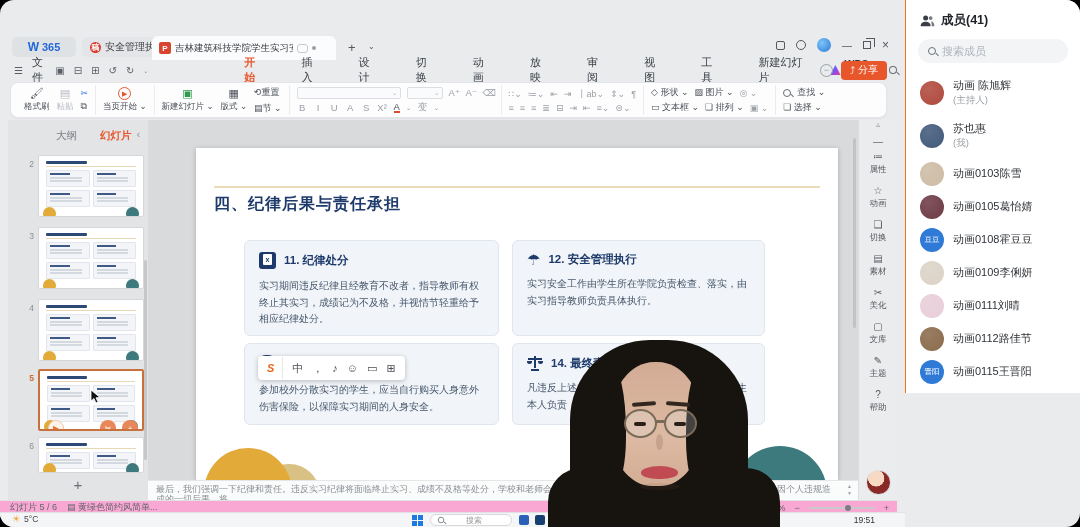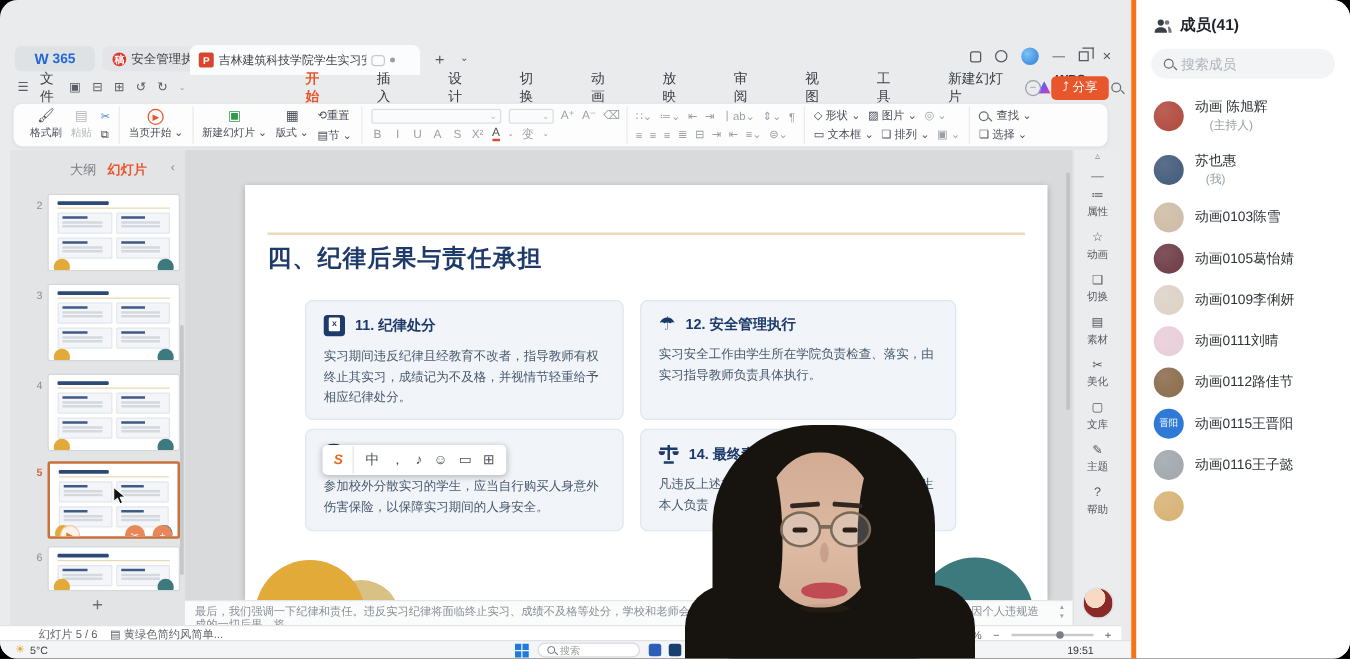--- a/index.html
+++ b/index.html
@@ -65,21 +65,21 @@
   .fmt-letter { font-size:9.5px; color:#9ba0a7; width:11px; text-align:center; }
   .fc { font-size:9.5px; color:#4a4f57; border-bottom:2px solid #d84b35; line-height:9px; }
   .para-g { font-size:9px; color:#9ba0a7; }
   .mini-caret { font-size:6px; color:#8a8f96; }
   .play-ico { width:13px; height:13px; border:1px solid #e8572c; border-radius:50%; color:#e8572c; font-size:7px; display:flex; align-items:center; justify-content:center; }
 
   
   .sidebar { position:absolute; left:8px; top:120px; width:140px; height:383px; background:#e3e4e6; overflow:hidden; }
   .sb-head { position:absolute; left:0; top:6px; width:100%; height:20px; font-size:10.5px; color:#7a7f86; }
   .sb-outline { position:absolute; left:48px; top:3px; }
-  .sb-slides { position:absolute; left:78px; top:3px; color:#e8572c; font-weight:bold; border-bottom:2px solid #e8572c; padding-bottom:18px; }
+  .sb-slides { position:absolute; left:92px; top:3px; color:#e8572c; font-weight:bold; border-bottom:2px solid #e8572c; padding-bottom:18px; }
   .sb-collapse { position:absolute; right:8px; top:3px; color:#8a8f96; font-size:10px; }
   .thumb-num { position:absolute; left:14px; width:12px; text-align:right; font-size:8.5px; color:#8a8f96; }
   .thumb { position:absolute; left:30px; width:106px; background:#fff; border:1px solid #d6d7d9; border-radius:2px; overflow:hidden; }
   .thumb.sel { border:2px solid #c9713d; }
   .thumb-num.sel { color:#d06a35; font-weight:bold; }
   .mini-pad { position:relative; width:100%; height:100%; padding:5px 7px; }
   .mini-title { width:46%; height:3px; background:#2d4a77; border-radius:1px; margin-bottom:2px; }
   .mini-tan { width:100%; height:1px; background:#e7d9b4; margin-bottom:3px; }
   .mini-grid { display:grid; grid-template-columns:1fr 1fr; gap:3px; }
   .mini-box { background:#f3f5f8; border:0.5px solid #e2e6ec; border-radius:1px; height:17px; padding:2px 3px; }
@@ -92,21 +92,21 @@
   .tb-beaut { right:26px; bottom:-7px; background:#e8885a; color:#fff; }
   .tb-add { right:4px; bottom:-7px; background:#e8885a; color:#fff; }
   .sb-plus { position:absolute; left:0; top:356px; width:100%; text-align:center; font-size:15px; color:#6a6f76; }
   .sb-scroll { position:absolute; right:1px; top:140px; width:3px; height:200px; background:#c6c7c9; border-radius:2px; }
 
   
   .canvas { position:absolute; left:148px; top:120px; width:710px; height:360px; background:#d9dadc; }
   .cv-scroll { position:absolute; right:2px; top:18px; width:3px; height:190px; background:#c2c3c5; border-radius:2px; }
   .slide { position:absolute; left:48px; top:28px; width:642px; height:332px; background:#fff; box-shadow:0 1px 5px rgba(0,0,0,0.22); overflow:hidden; }
   .tan-line { position:absolute; left:18px; top:38px; width:606px; height:2px; background:#eadcb8; }
-  .slide-title { position:absolute; left:18px; top:46px; font-size:19px; font-weight:bold; color:#1d3a6a; letter-spacing:1px; }
+  .slide-title { position:absolute; left:18px; top:46px; font-size:16px; font-weight:bold; color:#1d3a6a; letter-spacing:1px; }
   .card { position:absolute; background:#f1f4f9; border:1px solid #e0e6ee; border-radius:6px; padding:11px 14px; }
   .card-head { display:flex; align-items:center; gap:8px; margin-bottom:9px; }
   .card-title { font-size:11.5px; font-weight:bold; color:#1d3a6a; }
   .card-body { font-size:10px; color:#47586c; line-height:1.65; }
   .ic-doc { width:17px; height:17px; background:#1d3a6a; border-radius:3px; position:relative; flex:none; }
   .ic-doc::before { content:'x'; position:absolute; left:4px; top:2px; width:9px; height:11px; background:#fff; border-radius:1px; color:#1d3a6a; font-size:7px; font-weight:bold; text-align:center; line-height:11px; }
   .ic-umb { font-size:15px; color:#1d3a6a; line-height:15px; flex:none; }
   .ic-shield { width:16px; height:18px; background:#1d3a6a; border-radius:50% 50% 50% 50% / 22% 22% 62% 62%; color:#fff; font-size:10px; text-align:center; line-height:16px; flex:none; }
   .ic-scales { position:relative; width:16px; height:16px; flex:none; }
   .ic-scales .post { position:absolute; left:7px; top:1px; width:2px; height:12px; background:#1d3a6a; }
@@ -129,41 +129,41 @@
   .rail-dash { text-align:center; color:#6a6f76; font-size:10px; margin:2px 0 4px; }
   .rail-item { display:flex; flex-direction:column; align-items:center; gap:2px; margin-bottom:9px; color:#55595f; }
   .rail-item .g { font-size:10px; line-height:11px; }
   .rail-item .l { font-size:8.5px; }
   .rail-av { position:absolute; left:7px; bottom:8px; width:25px; height:25px; border-radius:50%; background:radial-gradient(circle at 40% 32%, #f7d9c4 38%, #8a2a28 40%); border:1px solid #ddd; }
 
   
   .notesbar { position:absolute; left:148px; top:480px; width:710px; height:20px; background:#fafbfb; border-top:1px solid #e5e6e8; overflow:hidden; }
   .notes-text { position:absolute; left:8px; top:3px; width:680px; height:16px; overflow:hidden; font-size:9px; line-height:10px; color:#8a8f96; }
   .notes-arrows { position:absolute; right:6px; top:2px; display:flex; flex-direction:column; gap:1px; color:#9aa0a6; font-size:5px; }
-  .statusbar { position:absolute; left:0; top:500px; width:897px; height:14px; background:#ffffff; border-top:1px solid #e2e3e5; display:flex; align-items:center; font-size:9px; color:#61656b;padding-left:21px; }
+  .statusbar { position:absolute; left:0; top:500px; width:897px; height:14px; background:#f9a8d4; border-top:1px solid #e2e3e5; display:flex; align-items:center; font-size:9px; color:#61656b; }
   .st-left { display:flex; align-items:center; gap:10px; padding-left:10px; }
   .st-right { position:absolute; right:8px; display:flex; align-items:center; gap:9px; }
   .zoom-slider { width:66px; height:2px; background:#c9cacd; border-radius:1px; position:relative; }
   .zoom-dot { position:absolute; left:55%; top:-2px; width:6px; height:6px; border-radius:50%; background:#7b7e84; }
   .fsq { width:8px; height:8px; border:1px solid #8a8f96; border-radius:1px; }
 
   
   .taskbar { position:absolute; left:0; bottom:0; width:905px; height:15px; background:rgba(243,245,247,0.96); border-top:1px solid #e0e2e5; }
   .tk-weather { position:absolute; left:12px; top:1px; display:flex; gap:4px; align-items:center; font-size:8.5px; color:#444; }
   .tk-sun { color:#f0a030; font-size:9px; }
   .tk-center { position:absolute; left:412px; top:1px; display:flex; align-items:center; gap:7px; }
   .win-logo { width:11px; height:11px; display:grid; grid-template-columns:5px 5px; grid-gap:1px; }
   .win-logo span { background:#1f7ae0; width:5px; height:5px; }
-  .tk-search { width:82px; height:12px; background:#fff; border:1px solid #d8d9db; border-radius:7px; display:flex; align-items:center; gap:3px; padding:0 6px; font-size:8px; color:#999; }
+  .tk-search { width:82px; height:12px; background:#fff; border:1px solid #d8d9db; border-radius:7px; display:flex; align-items:center; gap:21px; padding:0 6px; font-size:8px; color:#999; }
   .tk-apps { display:flex; gap:6px; align-items:center; }
   .tk-app { width:10px; height:10px; border-radius:2px; }
   .tk-right { position:absolute; right:30px; top:2px; font-size:8.5px; color:#333; }
 
   
-  .members { position:absolute; left:905px; top:0; width:175px; height:527px; background:#fff; border-left:4px solid #f97316; overflow:hidden;text-align:center; }
+  .members { position:absolute; left:905px; top:0; width:175px; height:393px; background:#fff; border-left:1px solid #f97316; overflow:hidden; }
   .mem-head { display:flex; align-items:center; gap:6px; padding:12px 14px 6px; font-size:12.5px; font-weight:bold; color:#1f2329; }
   .mem-search { margin:4px 12px 8px; height:24px; background:#f3f4f6; border-radius:13px; display:flex; align-items:center; gap:6px; padding:0 10px; font-size:11px; color:#aeb3bb; }
   .member-row { display:flex; align-items:center; gap:9px; padding:0 14px; height:33px; }
   .member-row.tall { height:43px; }
   .avatar { width:24px; height:24px; border-radius:50%; flex:none; }
   .avatar-text { color:#fff; font-size:7.5px; display:flex; align-items:center; justify-content:center; }
   .member-name { font-size:11px; color:#2f3338; white-space:nowrap; }
   .member-sub { font-size:9.5px; color:#9aa0a6; margin-top:1px; }
 
   
@@ -721,20 +721,26 @@
               <div class="member-name">动画0103陈雪</div>
             </div>
           </div>
           <div class="member-row">
             <div class="avatar" style="background: radial-gradient(circle at 35% 30%, rgba(109, 58, 68, 0.867), rgb(109, 58, 68));"></div>
             <div class="member-info">
               <div class="member-name">动画0105葛怡婧</div>
             </div>
           </div>
           <div class="member-row">
+            <div class="avatar avatar-text" style="background: rgb(46, 122, 214);">豆豆</div>
+            <div class="member-info">
+              <div class="member-name">动画0108霍豆豆</div>
+            </div>
+          </div>
+          <div class="member-row">
             <div class="avatar" style="background: radial-gradient(circle at 35% 30%, rgba(220, 210, 198, 0.867), rgb(220, 210, 198));"></div>
             <div class="member-info">
               <div class="member-name">动画0109李俐妍</div>
             </div>
           </div>
           <div class="member-row">
             <div class="avatar" style="background: radial-gradient(circle at 35% 30%, rgba(232, 205, 217, 0.867), rgb(232, 205, 217));"></div>
             <div class="member-info">
               <div class="member-name">动画0111刘晴</div>
             </div>

